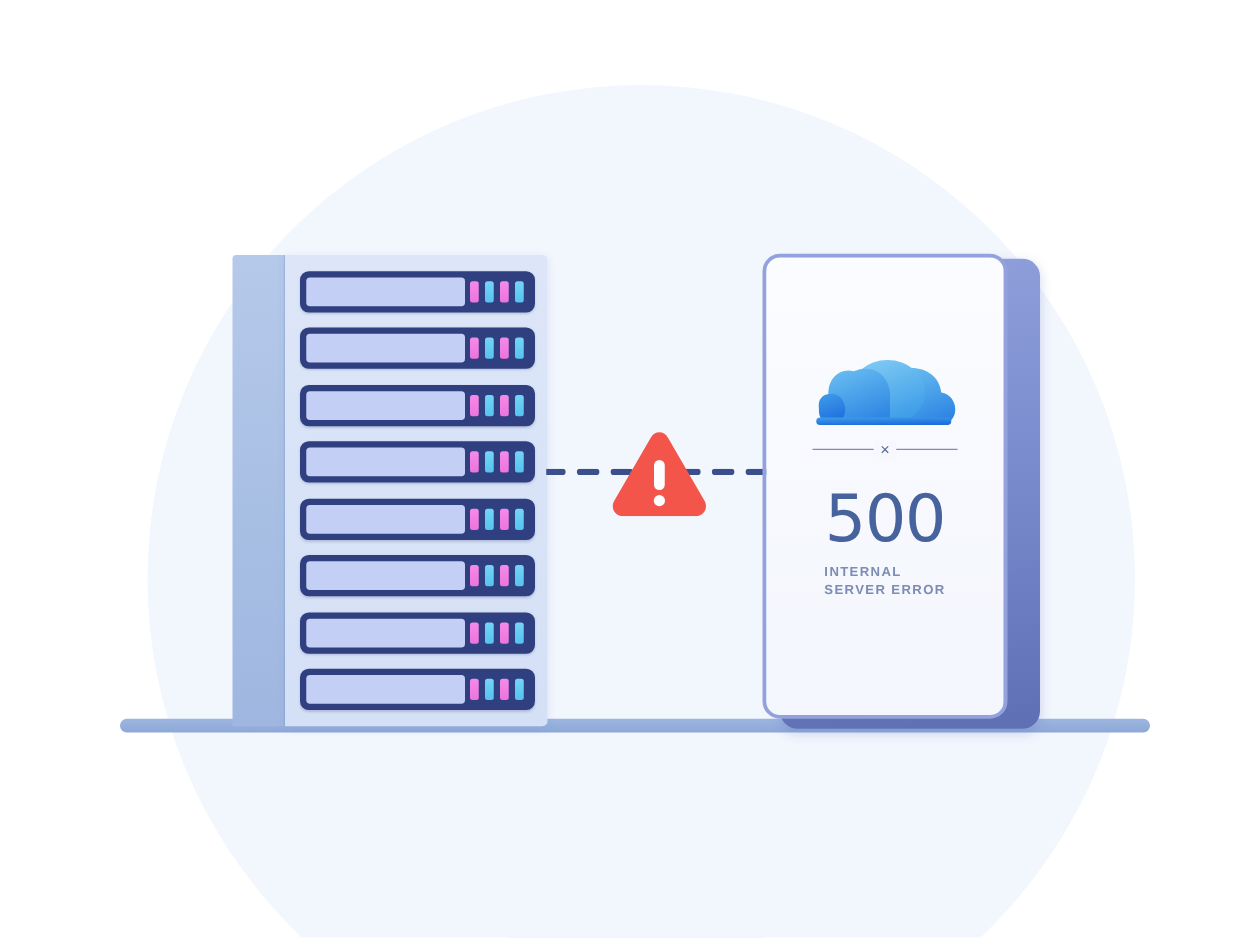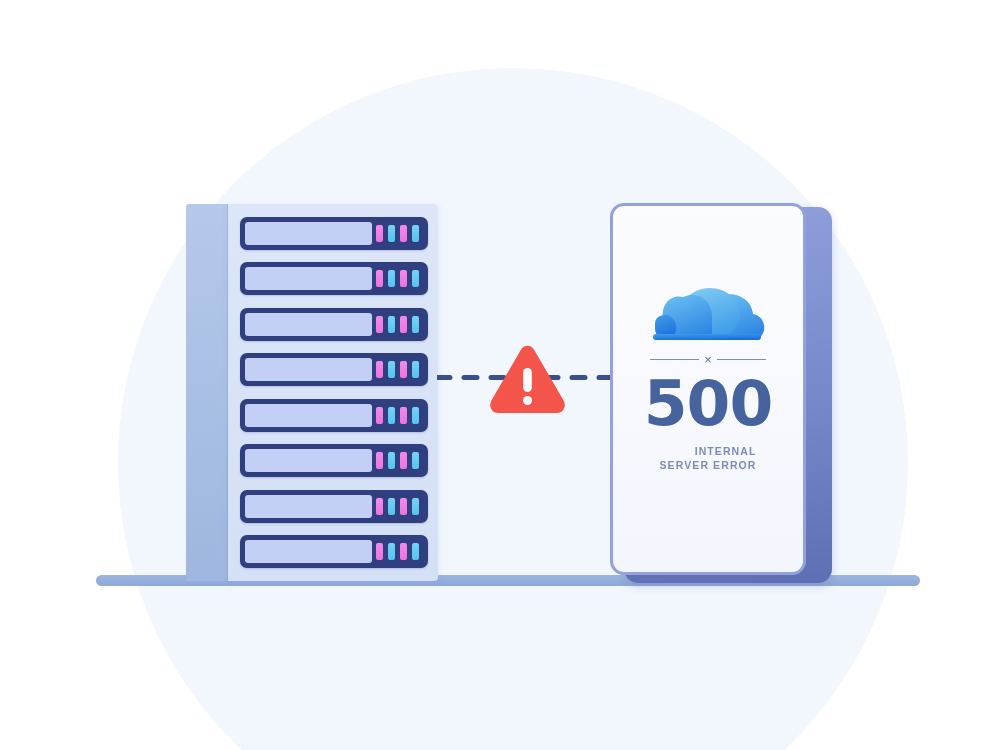--- a/index.html
+++ b/index.html
@@ -204,31 +204,31 @@
     position: relative;
     background: #f6f8fd;
     padding: 0 5px;
     color: #5a6a95;
     font-size: 13px;
     line-height: 1;
     font-family: "Liberation Sans", sans-serif;
   }
 
   .code {
-    margin-top: 6px;
+    margin-top: 24px;
     font-family: "DejaVu Sans", sans-serif;
-    font-size: 63px;
-    font-weight: bold;
+    font-size: 52px;
+    font-weight: normal;
     letter-spacing: -1px;
     color: #46639e;
     line-height: 1;
   }
   .sub {
     margin-top: 9px;
-    text-align: right;
+    text-align: left;
     font-family: "Liberation Sans", sans-serif;
     font-size: 10.5px;
     font-weight: bold;
     letter-spacing: 1.1px;
     color: #7d8cb5;
     line-height: 1.35;
   }
 </style>
 </head>
 <body>

